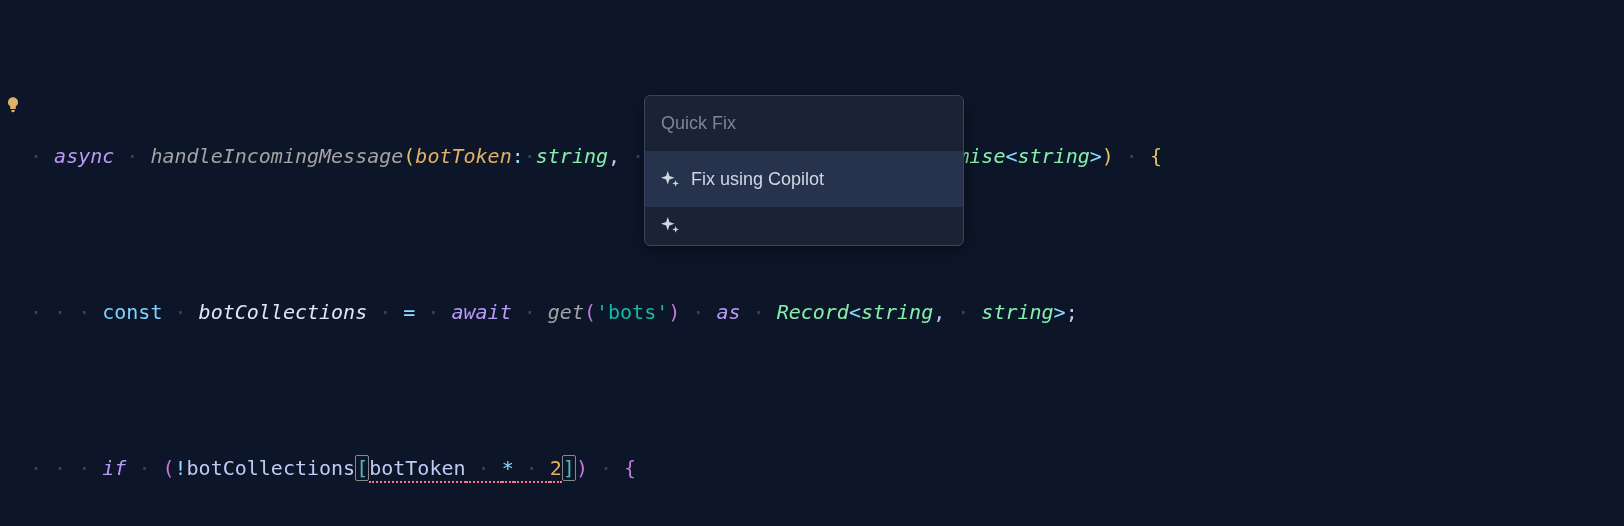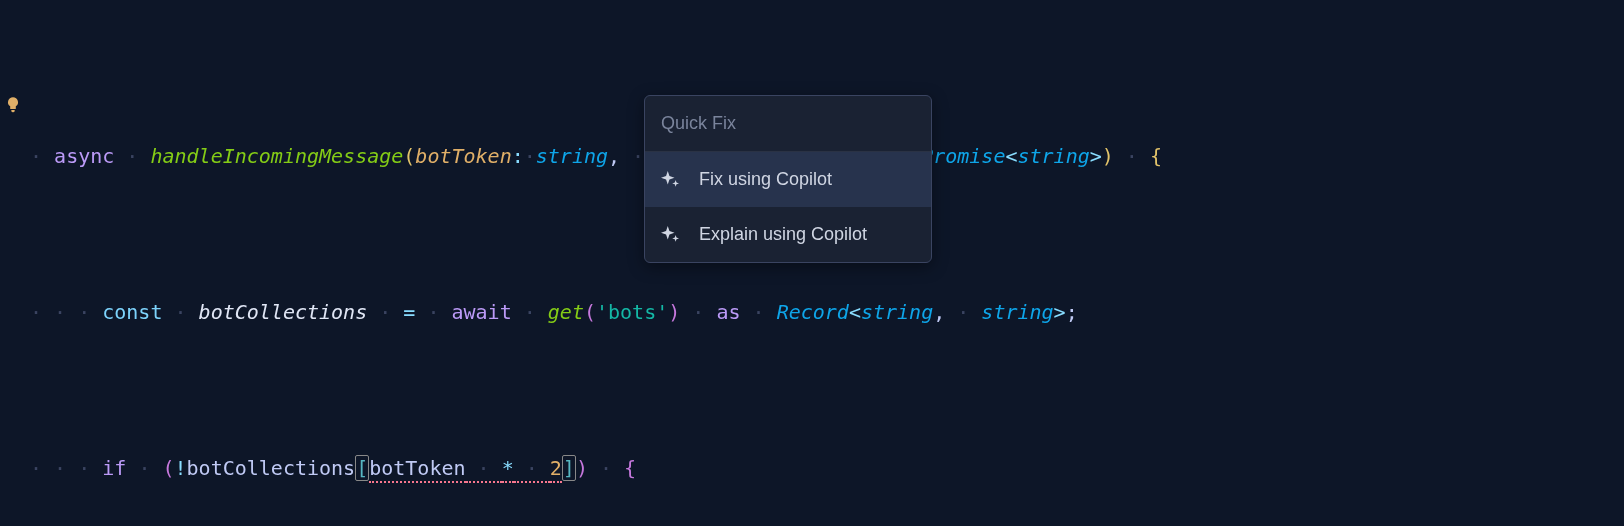--- a/index.html
+++ b/index.html
@@ -18,26 +18,26 @@
       padding: 20px 0 0 20px;
       white-space: pre;
     }
     .line {
       display: flex;
       align-items: center;
       height: 39px;
       position: relative;
     }
     .dot { color: #3a4461; }
-    .tok-kw { color: #bb9af7; }
-    .tok-fn { color: #84cc16; font-style: italic; }
+    .tok-kw { color: #bb9af7; font-style: italic; }
+    .tok-fn { color: #a3a3a3; font-style: italic; }
     .tok-var { color: #c0caf5; }
     .tok-var-italic { color: #e0e6f5; font-style: italic; }
     .tok-param { color: #e0af68; font-style: italic; }
-    .tok-type { color: #0ea5e9; font-style: italic; }
+    .tok-type { color: #86efac; font-style: italic; }
     .tok-punct { color: #89ddff; }
     .tok-punc-white { color: #c0caf5; }
     .tok-paren-y { color: #e2c36a; }
     .tok-paren-p { color: #c678dd; }
     .tok-paren-b { color: #56b6c2; }
     .tok-str { color: #14b8a6; }
     .tok-num { color: #e0af68; }
     .tok-op { color: #89ddff; }
     .tok-const { color: #7dd3fc; }
     .bracket-highlight {
@@ -53,41 +53,41 @@
       left: 4px;
       top: 96px;
       width: 18px;
       height: 18px;
       color: #e0af68;
     }
     .quickfix-popup {
       position: absolute;
       left: 644px;
       top: 95px;
-      width: 288px;
+      width: 320px;
       background: #1a2233;
       border: 1px solid #3a4461;
       border-radius: 6px;
       font-family: -apple-system, BlinkMacSystemFont, 'Segoe UI', sans-serif;
       font-size: 18px;
       overflow: hidden;
       box-shadow: 0 4px 16px rgba(0,0,0,0.4);
     }
     .quickfix-header {
       padding: 10px 16px;
       color: #7a849c;
       font-weight: 500;
       border-bottom: 1px solid #2a3244;
     }
     .quickfix-item {
       padding: 10px 16px;
       color: #d0d6e3;
       display: flex;
       align-items: center;
-      gap: 20px;
+      gap: 12px;
       cursor: pointer;
     }
     .quickfix-item.selected {
       background: #27334d;
     }
     .sparkle-icon {
       width: 18px;
       height: 18px;
       flex-shrink: 0;
       color: #d0d6e3;
@@ -142,15 +142,14 @@
   <div class="quickfix-item selected">
     <svg class="sparkle-icon" viewBox="0 0 16 16" fill="currentColor">
       <path d="M6 0l1.5 4.5L12 6l-4.5 1.5L6 12l-1.5-4.5L0 6l4.5-1.5L6 0zm7 8l.75 2.25L16 11l-2.25.75L13 14l-.75-2.25L10 11l2.25-.75L13 8z"></path>
     </svg>
     <span>Fix using Copilot</span>
   </div>
   <div class="quickfix-item">
     <svg class="sparkle-icon" viewBox="0 0 16 16" fill="currentColor">
       <path d="M6 0l1.5 4.5L12 6l-4.5 1.5L6 12l-1.5-4.5L0 6l4.5-1.5L6 0zm7 8l.75 2.25L16 11l-2.25.75L13 14l-.75-2.25L10 11l2.25-.75L13 8z"></path>
     </svg>
-    <span>Explain using Copilot</span>
   </div>
 </div>
 
 </body></html>

